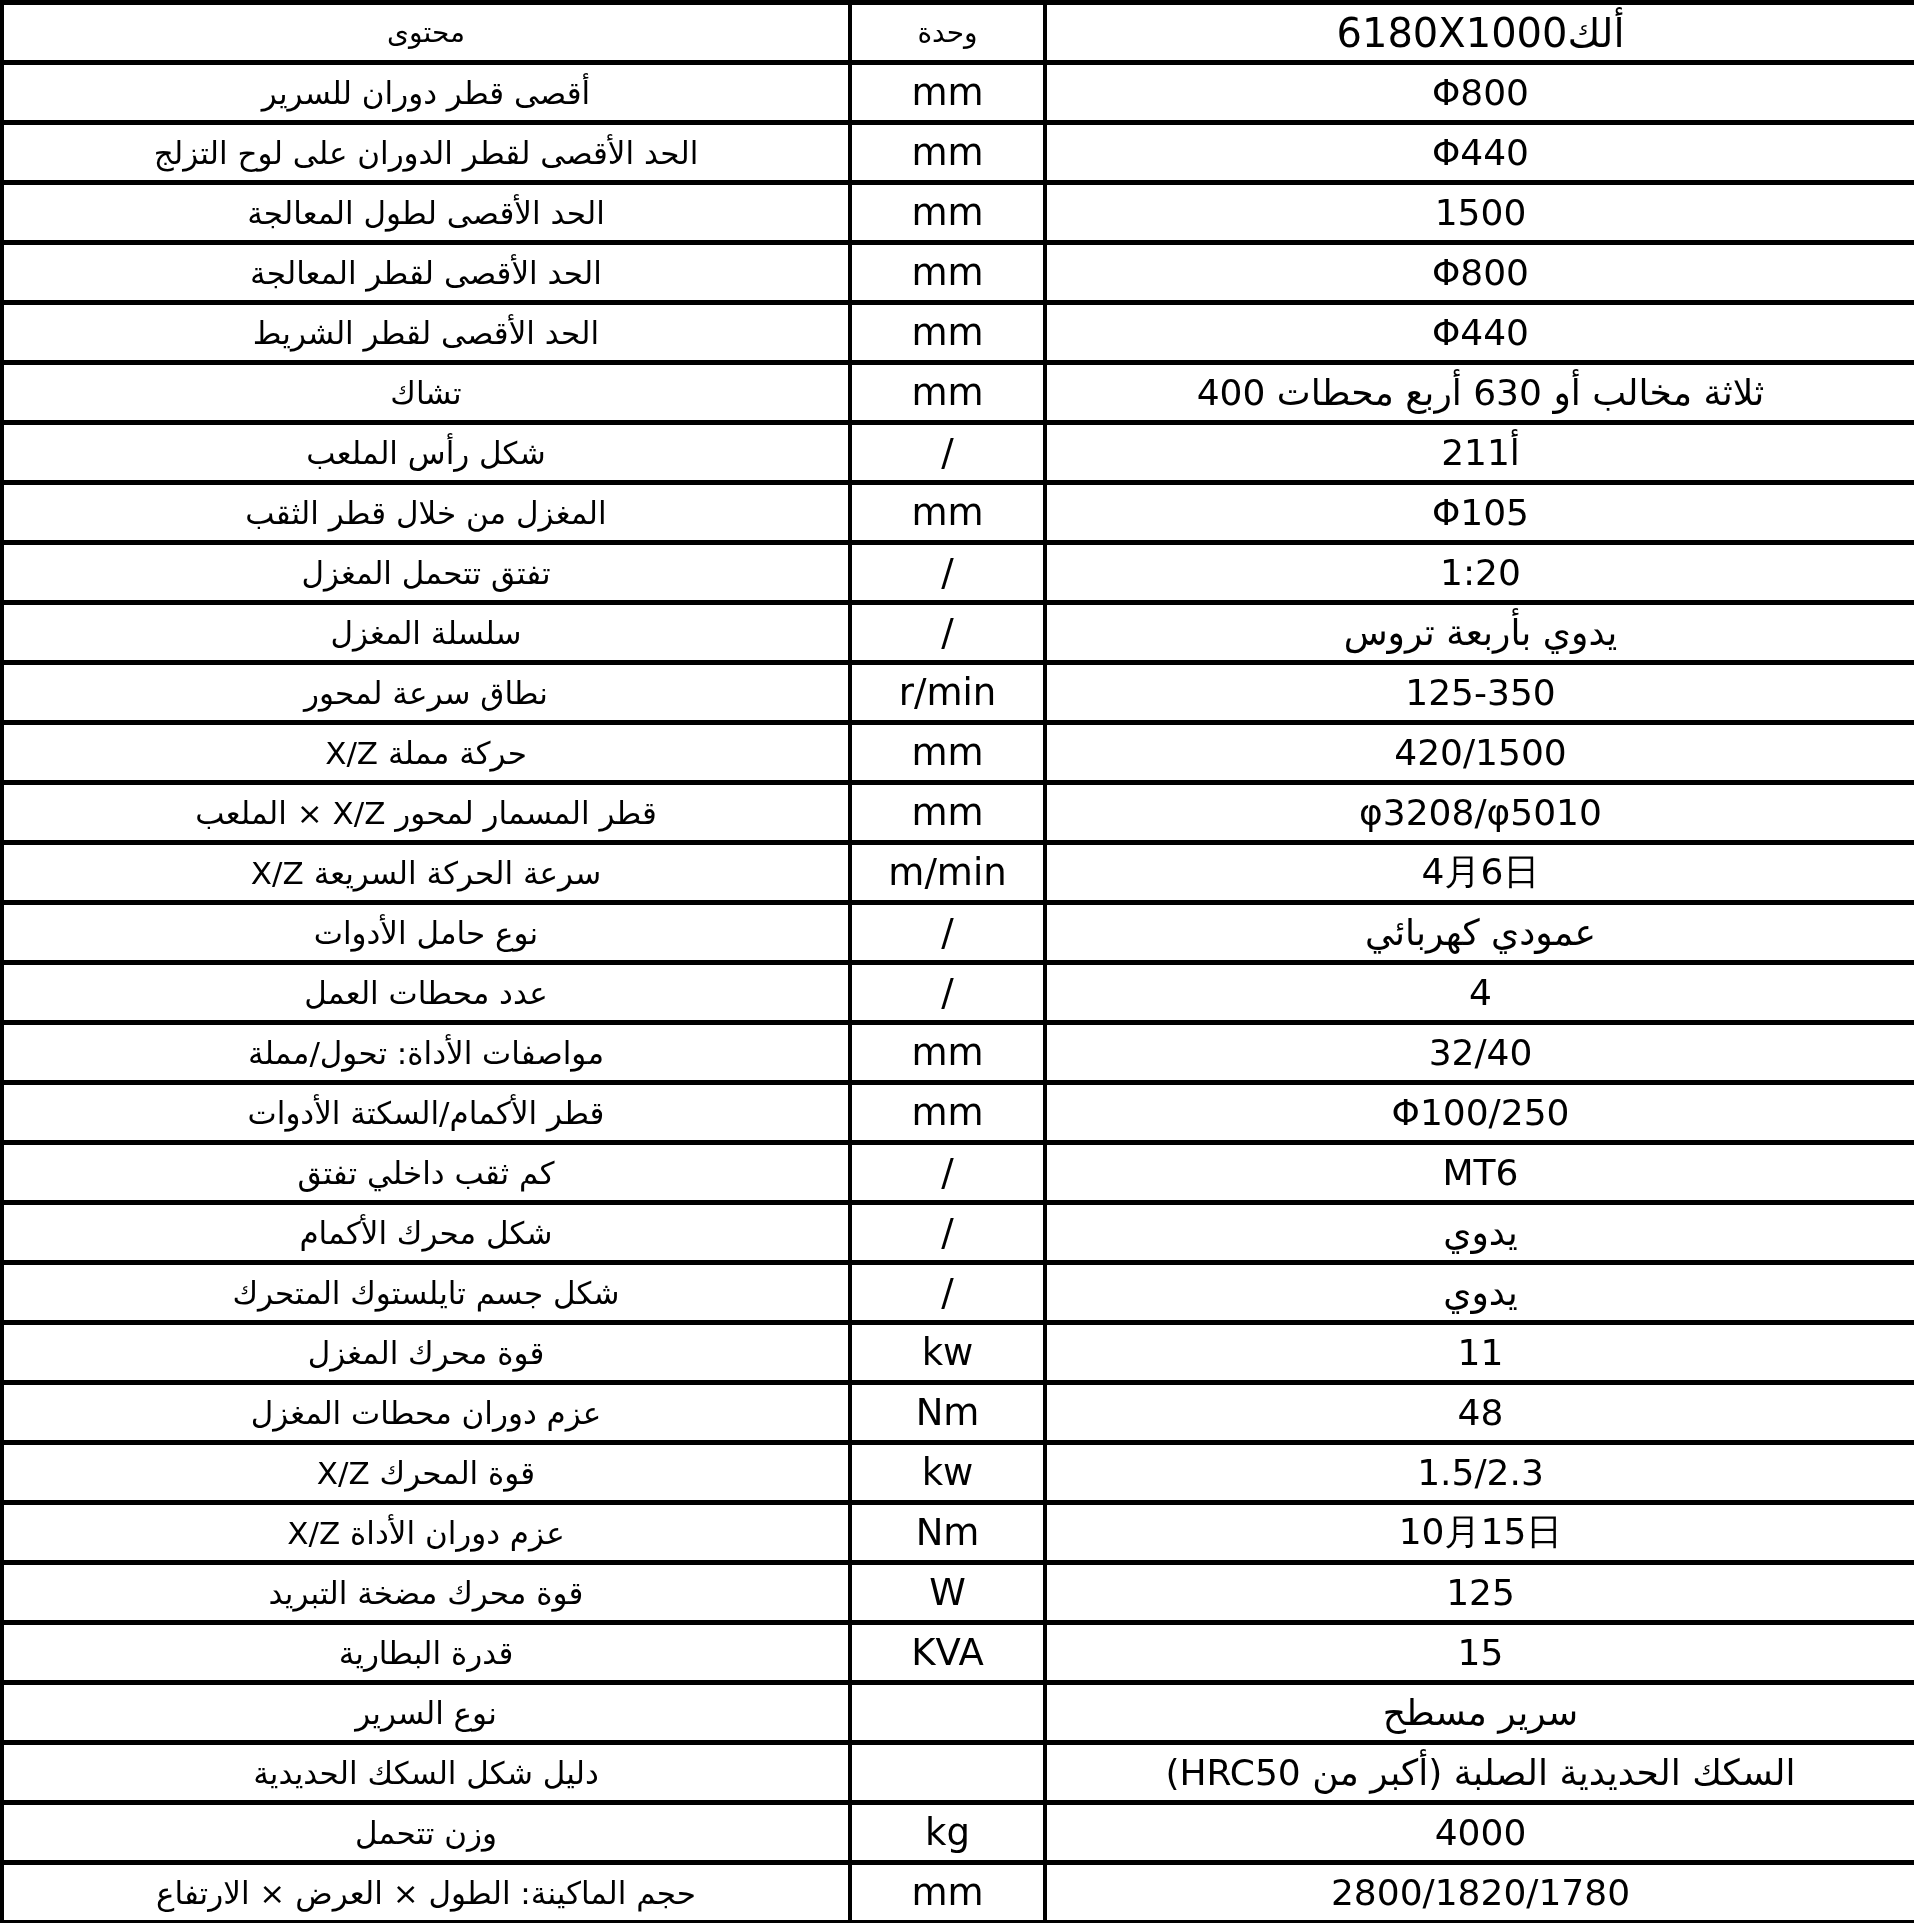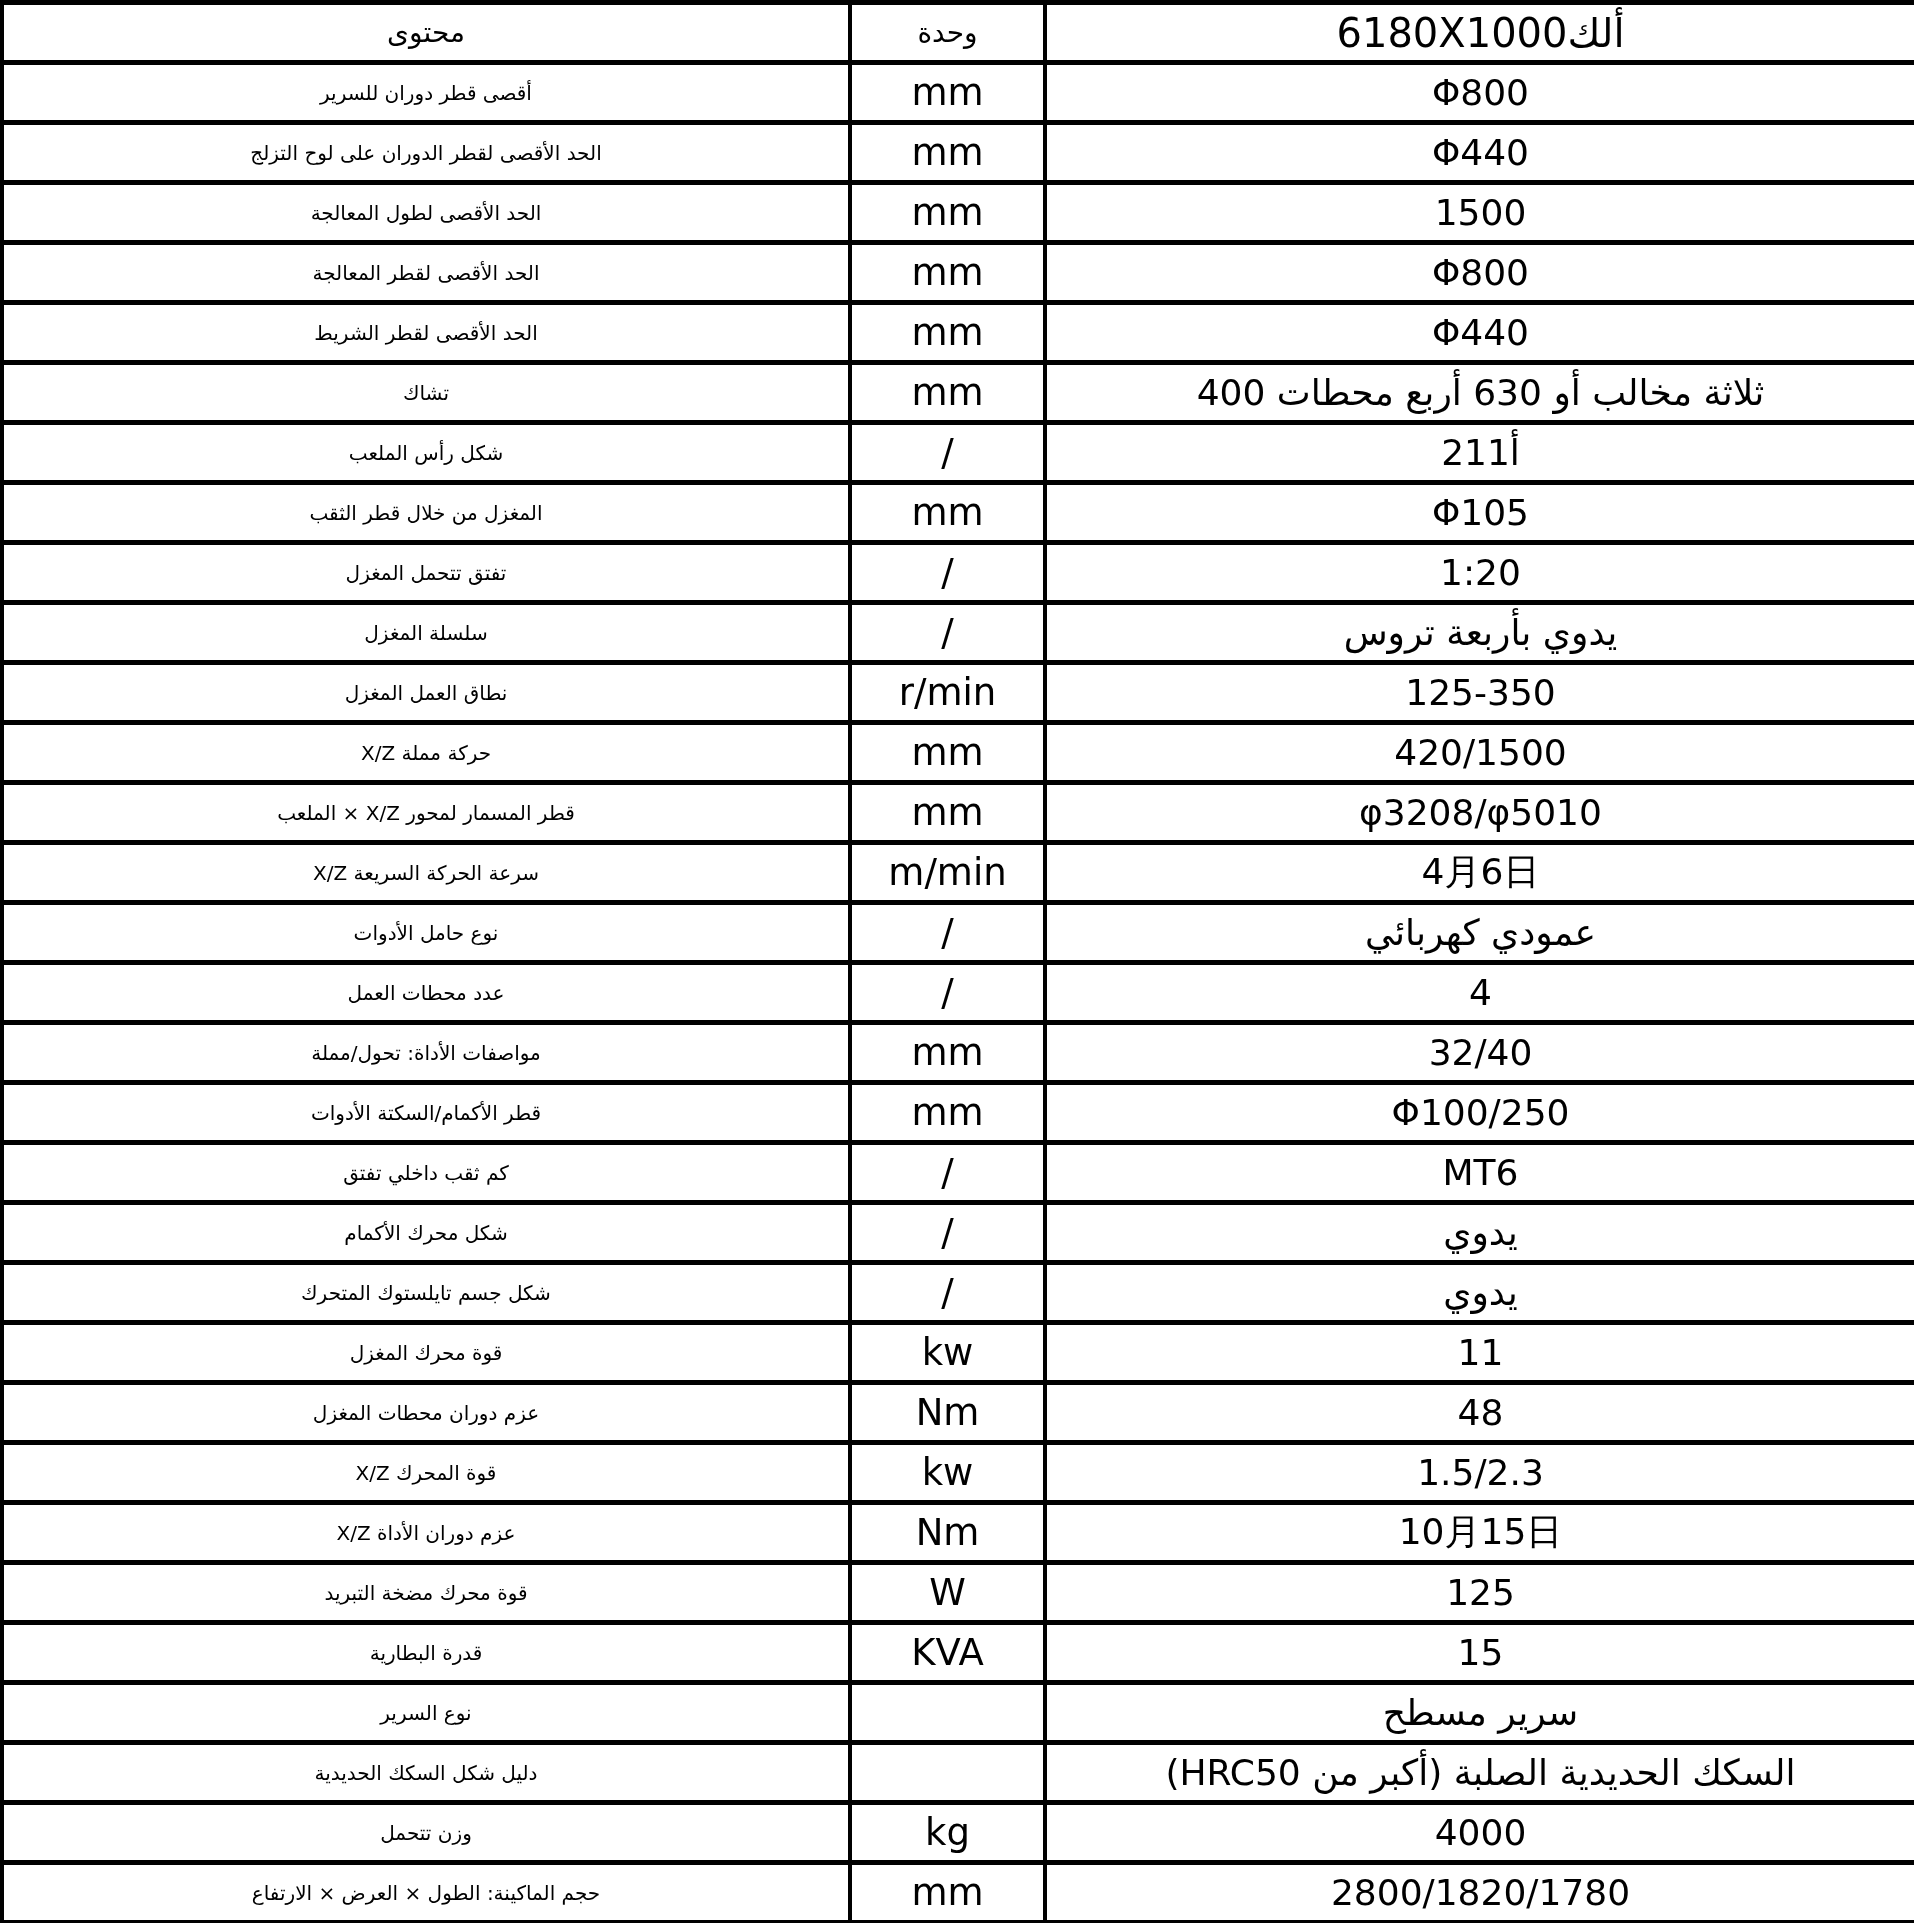--- a/index.html
+++ b/index.html
@@ -23,21 +23,21 @@
     text-align: center;
     vertical-align: middle;
     padding: 0 6px;
     overflow: hidden;
     white-space: nowrap;
     font-weight: normal;
   }
   col.c-label { width: 848px; }
   col.c-unit  { width: 195px; }
   col.c-value { width: 871px; }
-  .label-cell  { font-size: 20px; }
+  .label-cell  { font-size: 31px; }
   .unit-cell   { font-size: 37px; }
   .value-cell  { font-size: 36px; }
   th.header-content, th.header-unit { font-size: 28px; }
   th.header-model { font-size: 40px; }
   tr { height: 60px; }
 </style>
 </head>
 <body>
 
 <table class="spec-table">
@@ -109,21 +109,21 @@
     <td class="value-cell" dir="auto">1:20</td>
   </tr>
 
   <tr>
     <td class="label-cell" dir="auto">سلسلة المغزل</td>
     <td class="unit-cell" dir="auto">/</td>
     <td class="value-cell" dir="auto">يدوي بأربعة تروس</td>
   </tr>
 
   <tr>
-    <td class="label-cell" dir="auto">نطاق العمل المغزل</td>
+    <td class="label-cell" dir="auto">نطاق سرعة لمحور</td>
     <td class="unit-cell" dir="auto">r/min</td>
     <td class="value-cell" dir="auto">125-350</td>
   </tr>
 
   <tr>
     <td class="label-cell" dir="auto">حركة مملة X/Z</td>
     <td class="unit-cell" dir="auto">mm</td>
     <td class="value-cell" dir="auto">420/1500</td>
   </tr>
 

